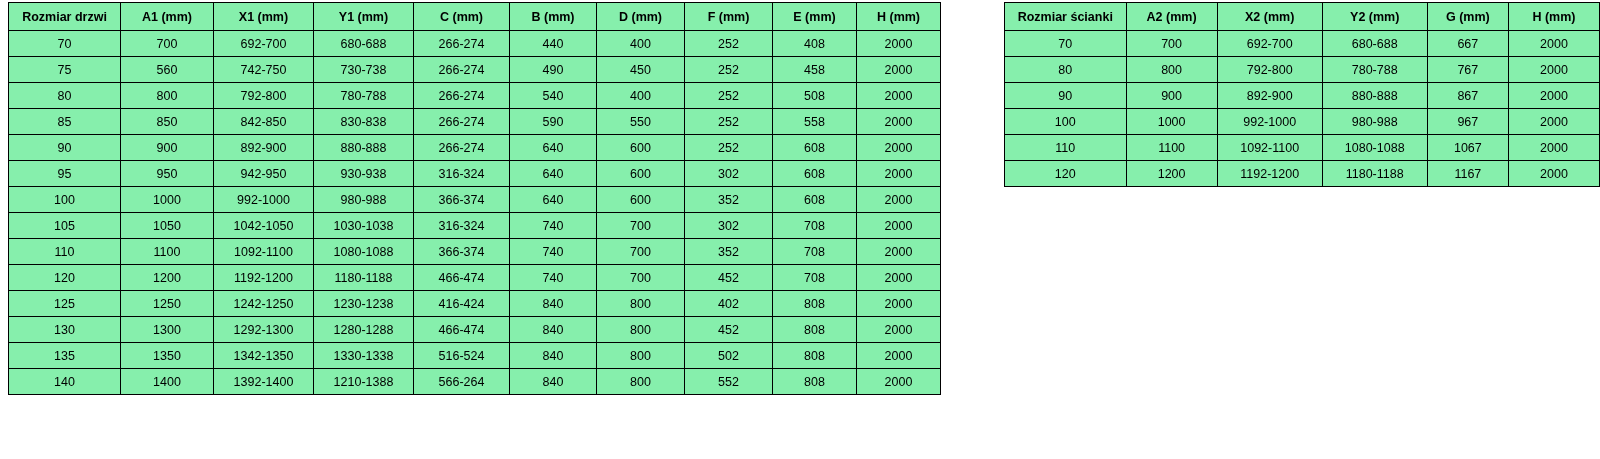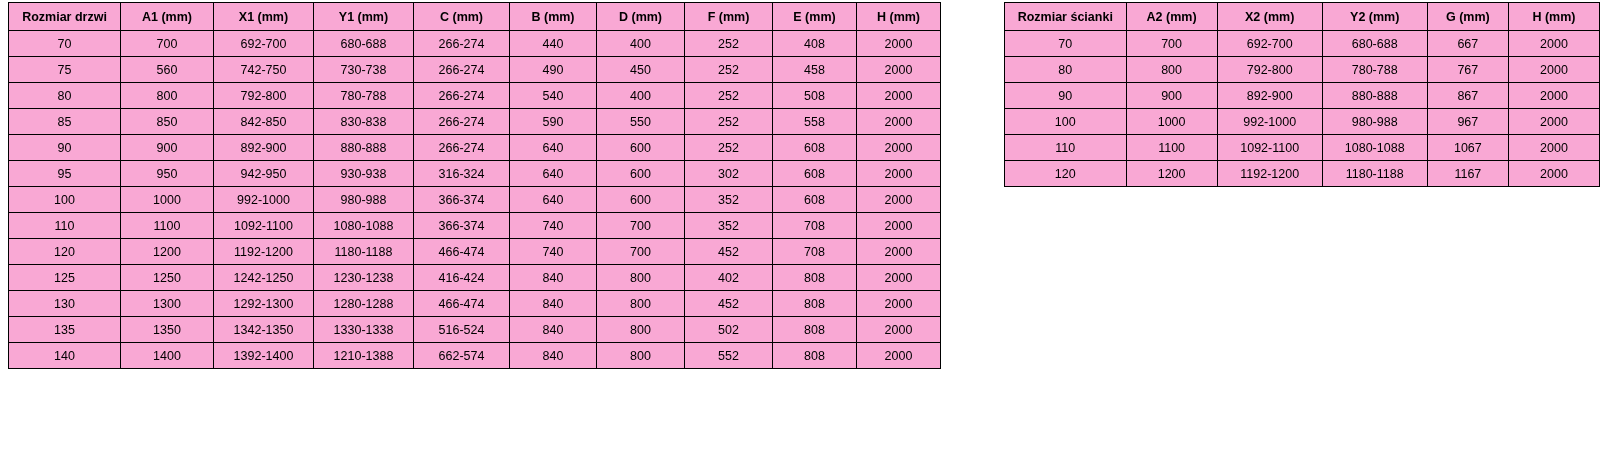--- a/index.html
+++ b/index.html
@@ -26,21 +26,21 @@
     left: 8px;
     top: 2px;
   }
   #wall-table-wrap {
     left: 1004px;
     top: 2px;
   }
   table.spec {
     border-collapse: collapse;
     table-layout: fixed;
-    background: #f9a8d4;
+    background: #86efac;
   }
   table.spec th,
   table.spec td {
     border: 1px solid #000000;
     text-align: center;
     vertical-align: middle;
     font-size: 12.5px;
     height: 26px;
     padding: 0 4px;
     box-sizing: border-box;
@@ -184,20 +184,32 @@
             <td>992-1000</td>
             <td>980-988</td>
             <td>366-374</td>
             <td>640</td>
             <td>600</td>
             <td>352</td>
             <td>608</td>
             <td>2000</td>
           </tr>
           <tr>
+            <td>105</td>
+            <td>1050</td>
+            <td>1042-1050</td>
+            <td>1030-1038</td>
+            <td>316-324</td>
+            <td>740</td>
+            <td>700</td>
+            <td>302</td>
+            <td>708</td>
+            <td>2000</td>
+          </tr>
+          <tr>
             <td>110</td>
             <td>1100</td>
             <td>1092-1100</td>
             <td>1080-1088</td>
             <td>366-374</td>
             <td>740</td>
             <td>700</td>
             <td>352</td>
             <td>708</td>
             <td>2000</td>
@@ -248,21 +260,21 @@
             <td>800</td>
             <td>502</td>
             <td>808</td>
             <td>2000</td>
           </tr>
           <tr>
             <td>140</td>
             <td>1400</td>
             <td>1392-1400</td>
             <td>1210-1388</td>
-            <td>662-574</td>
+            <td>566-264</td>
             <td>840</td>
             <td>800</td>
             <td>552</td>
             <td>808</td>
             <td>2000</td>
           </tr>
         </tbody>
     </table>
   </div>
 

